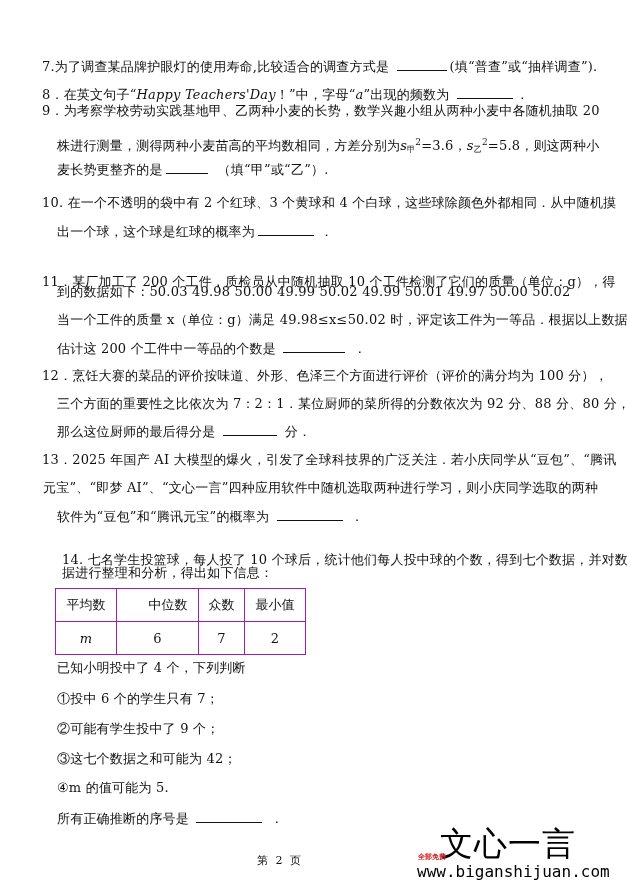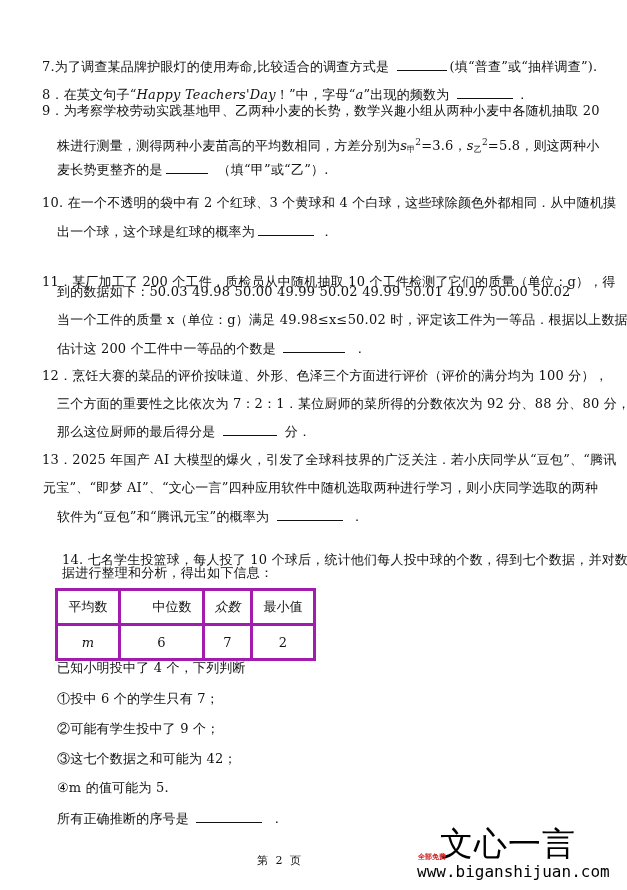--- a/index.html
+++ b/index.html
@@ -11,21 +11,21 @@
   .line { position: absolute; white-space: nowrap; line-height: 16px; letter-spacing: 0.2px; }
   .blank { display: inline-block; border-bottom: 1px solid #111; height: 12px; vertical-align: baseline; margin: 0 3px; }
   .it { font-style: italic; }
   .sub { font-size: 8px; vertical-align: -2px; }
   .sup { font-size: 9px; vertical-align: 5px; }
   table.stats {
     position: absolute; left: 55px; top: 588px; border-collapse: collapse;
     font-size: 13px;
   }
   table.stats td {
-    border: 3px solid #a21caf; text-align: center; height: 32px; padding: 0;
+    border: 1px solid #a21caf; text-align: center; height: 32px; padding: 0;
   }
   .footer { position: absolute; left: 257px; top: 853px; font-size: 11px; letter-spacing: 2px; }
   .wm-title { position: absolute; left: 440px; top: 826px; font-family: "DejaVu Sans", sans-serif; font-size: 33px; color: #000; letter-spacing: 1px; line-height: 36px; }
   .wm-tag { position: absolute; left: 418px; top: 852px; font-family: "DejaVu Sans", sans-serif; font-size: 7px; color: #d42020; font-weight: bold; }
   .wm-url { position: absolute; left: 417px; top: 862px; font-family: "DejaVu Sans Mono", monospace; font-size: 16px; color: #000; line-height: 20px; }
 </style>
 </head>
 <body>
 
 <div class="line" style="left:42px;top:58px;">
@@ -96,21 +96,21 @@
 </div>
 <div class="line" style="left:62px;top:565px;">
   <span>据进行整理和分析，得出如下信息：</span>
 </div>
 
 <table class="stats">
   <tbody>
       <tr>
     <td style="width:60px;">平均数</td>
     <td style="width:60px;padding-left:21px;">中位数</td>
-    <td style="width:45px;font-style:italic;">众数</td>
+    <td style="width:45px;">众数</td>
     <td style="width:60px;">最小值</td>
   </tr>
   <tr>
     <td class="it">m</td>
     <td>6</td>
     <td>7</td>
     <td>2</td>
   </tr>
 </tbody>
   </table>

